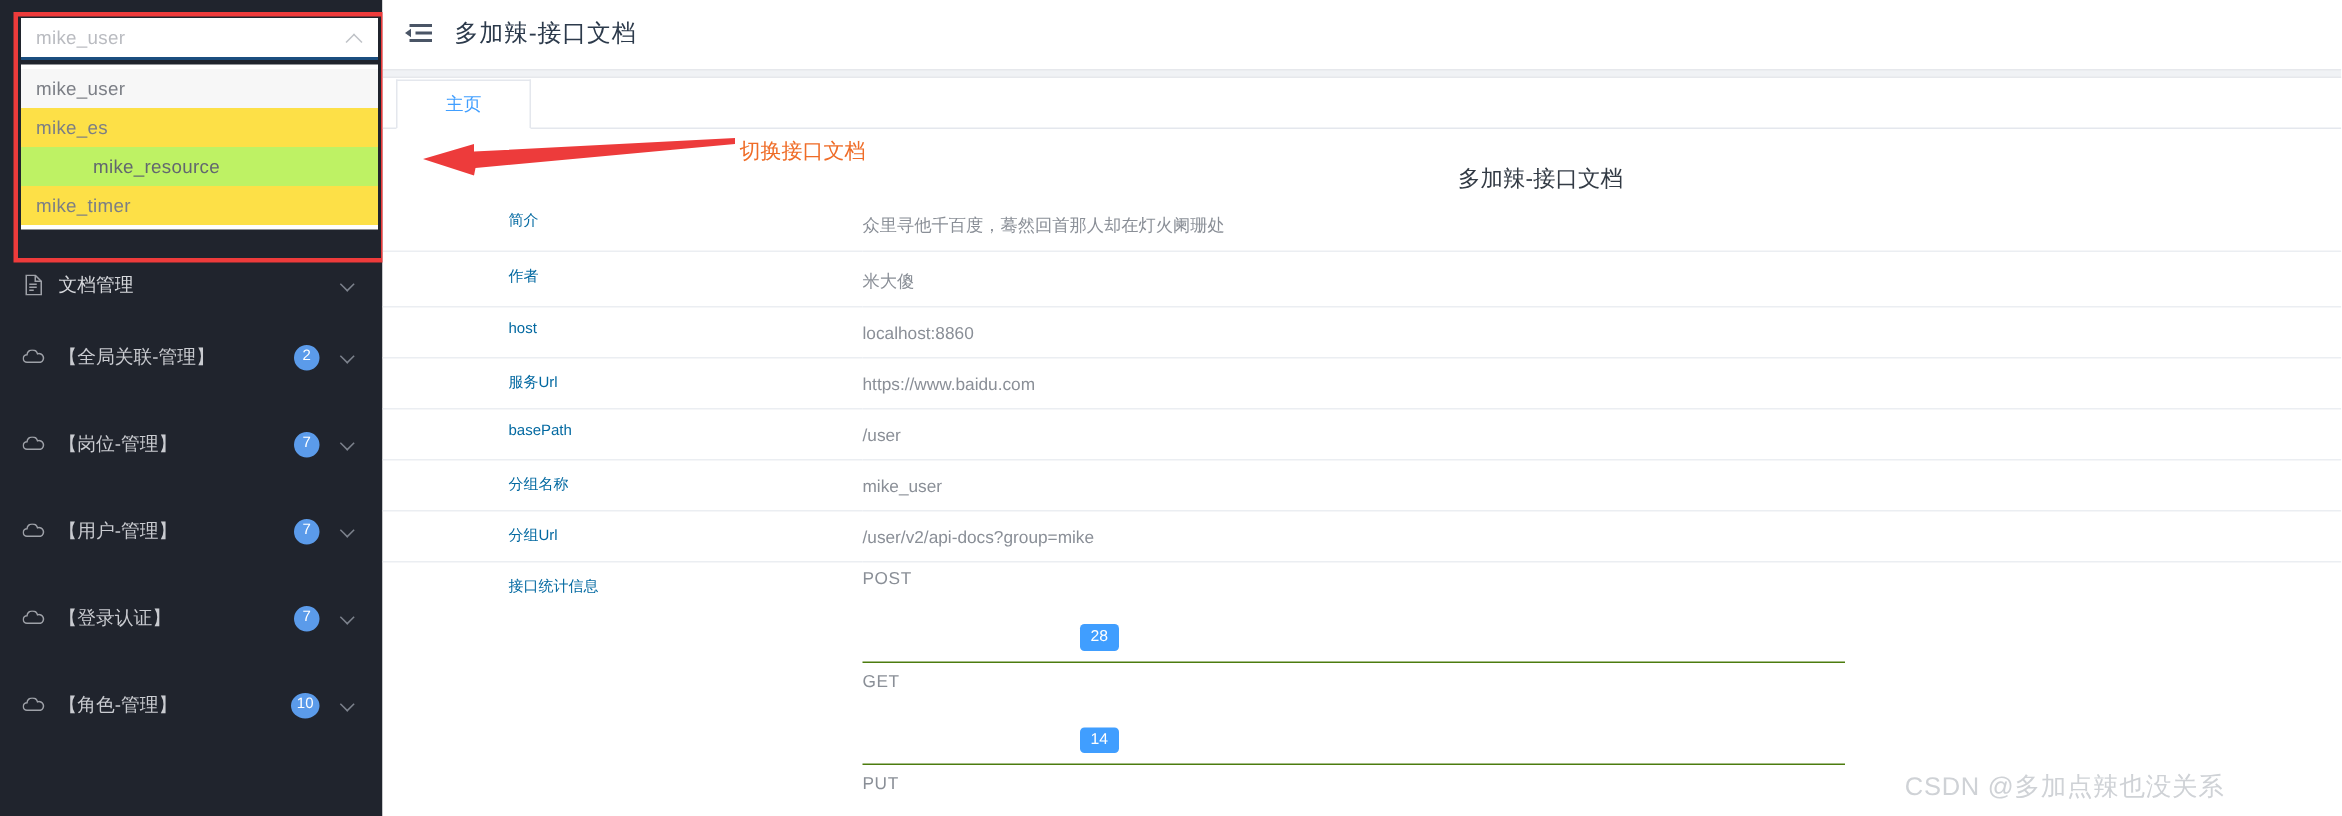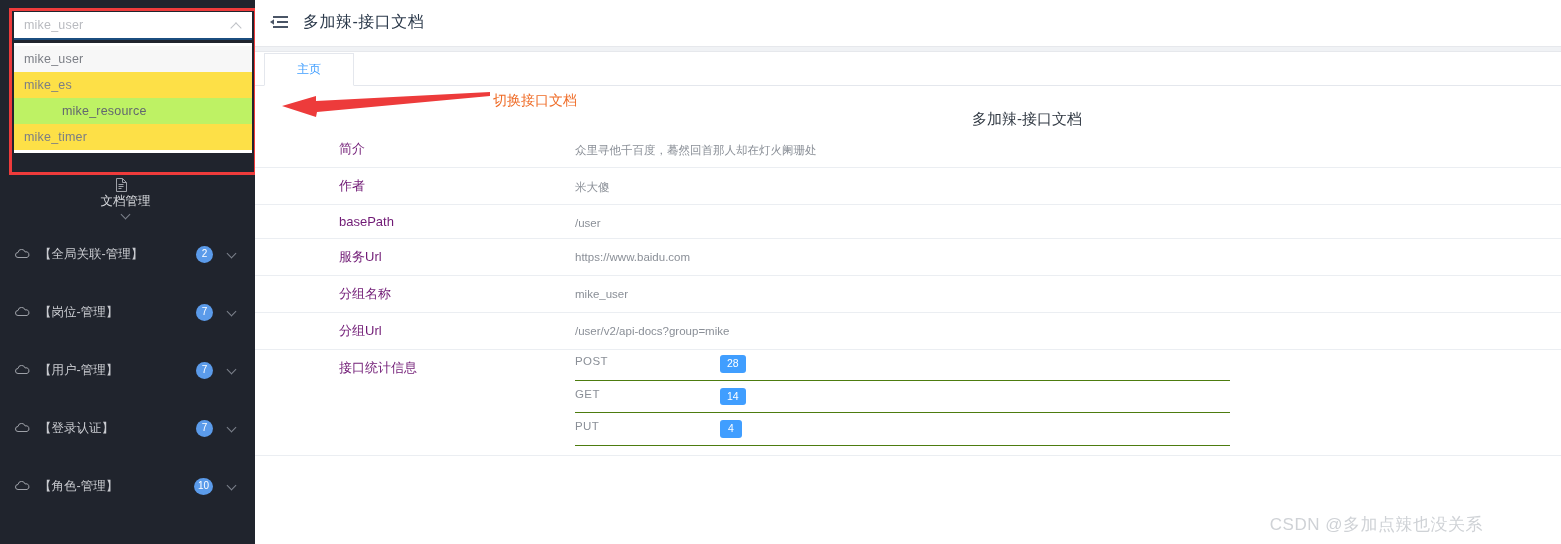--- a/index.html
+++ b/index.html
@@ -113,21 +113,21 @@
     top: 176px;
     width: 255px;
   }
   .menu-item {
     height: 28px;
     display: flex;
     align-items: center;
     padding: 0 18px 0 14px;
     color: #c3c5ca;
   }
-  .menu-item.group { margin-bottom: 36px; flex-direction: column; }
+  .menu-item.group { margin-bottom: 20px; }
   .menu-item.sub   { margin-bottom: 30px; }
   .mi-icon {
     width: 17px;
     flex: 0 0 17px;
     display: flex;
     align-items: center;
     justify-content: center;
     color: #9ea1a8;
     margin-right: 8px;
   }
@@ -233,22 +233,22 @@
     border-collapse: collapse;
   }
   .info-table tr { border-bottom: 1px solid #ebeef2; }
   .info-table td {
     padding: 9px 0 9px 0;
     vertical-align: top;
   }
   .td-label {
     width: 320px;
     padding-left: 84px !important;
-    font-size: 13px;
-    color: #701a75;
+    font-size: 10px;
+    color: #0369a1;
     white-space: nowrap;
   }
   .td-value {
     font-size: 11.5px;
     color: #8a8f97;
     padding-top: 12px !important;
     white-space: nowrap;
   }
   .stats-table {
     border-collapse: collapse;
@@ -265,20 +265,21 @@
   .st-badge {
     display: inline-block;
     background: #409eff;
     color: #ffffff;
     font-size: 10.5px;
     border-radius: 3px;
     padding: 2px 7px;
     min-width: 22px;
     text-align: center;
     line-height: 1.3;
+    margin-top: 36px;
   }
 
   
   .annot-layer {
     position: absolute;
     left: 0; top: 0;
     width: 1477px; height: 544px;
     pointer-events: none;
     z-index: 40;
     margin-left: 20px;
@@ -423,26 +424,30 @@
         <tbody>
             <tr>
           <td class="td-label">简介</td>
           <td class="td-value">众里寻他千百度，蓦然回首那人却在灯火阑珊处</td>
         </tr>
         <tr>
           <td class="td-label">作者</td>
           <td class="td-value">米大傻</td>
         </tr>
         <tr>
+          <td class="td-label">host</td>
+          <td class="td-value">localhost:8860</td>
+        </tr>
+        <tr>
+          <td class="td-label">服务Url</td>
+          <td class="td-value">https://www.baidu.com</td>
+        </tr>
+        <tr>
           <td class="td-label">basePath</td>
           <td class="td-value">/user</td>
-        </tr>
-        <tr>
-          <td class="td-label">服务Url</td>
-          <td class="td-value">https://www.baidu.com</td>
         </tr>
         <tr>
           <td class="td-label">分组名称</td>
           <td class="td-value">mike_user</td>
         </tr>
         <tr>
           <td class="td-label">分组Url</td>
           <td class="td-value">/user/v2/api-docs?group=mike</td>
         </tr>
         <tr>

